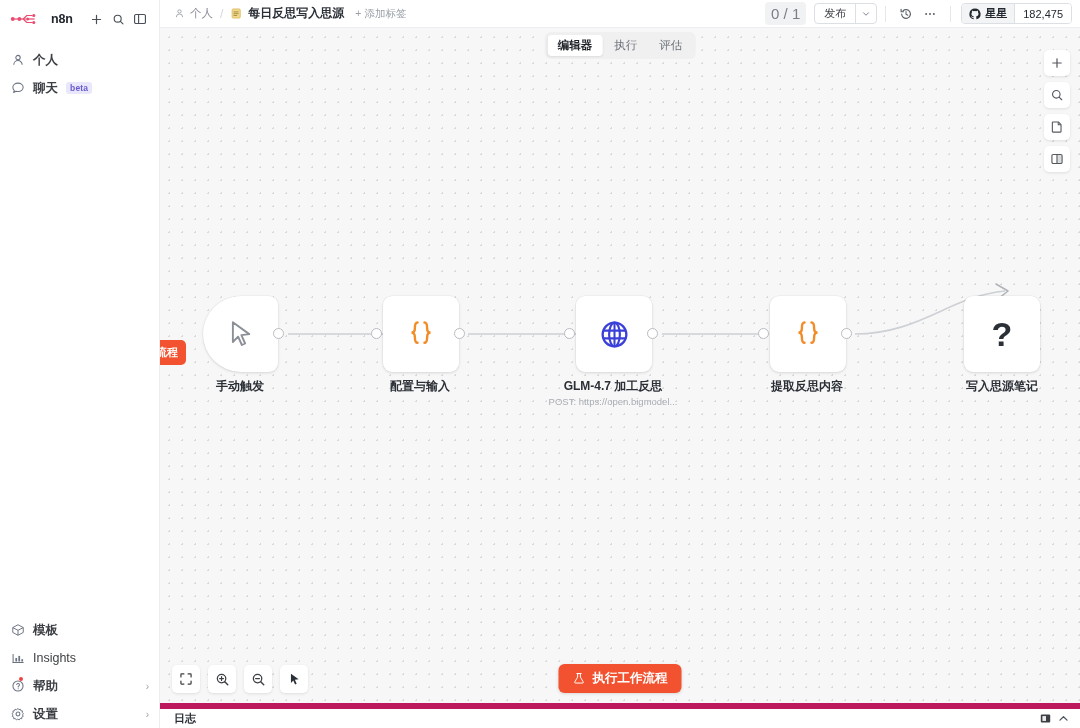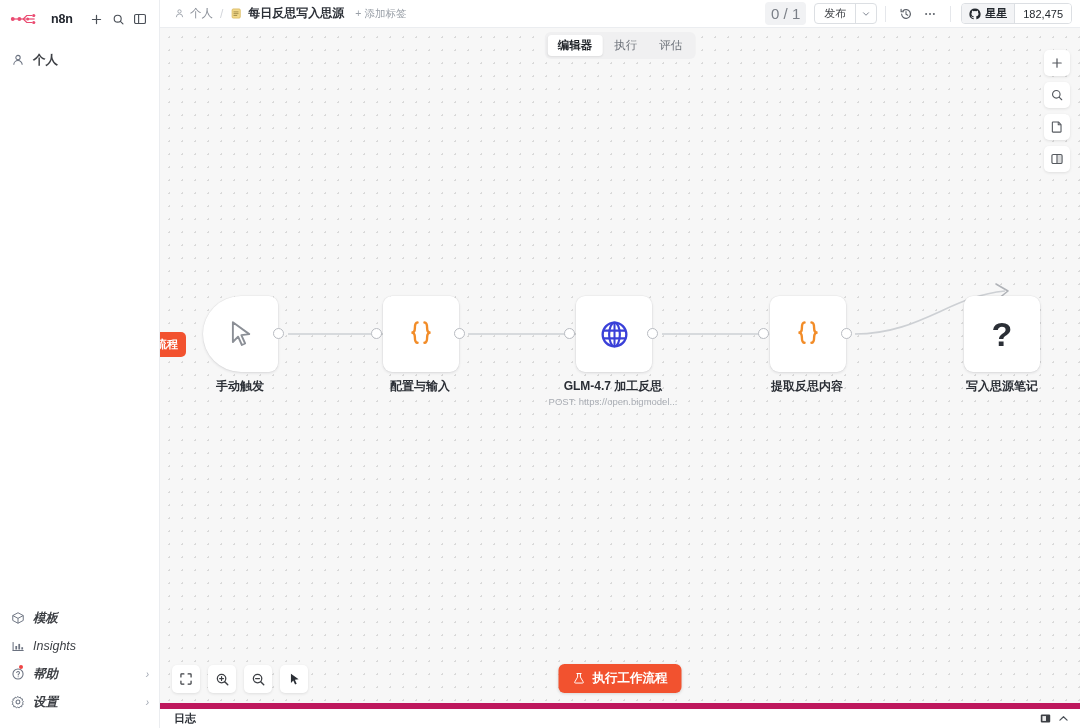--- a/index.html
+++ b/index.html
@@ -43,21 +43,21 @@
     font-size: 12.5px; position: relative;
   }
   .sb-item .ic { width: 15px; height: 15px; display: flex; align-items: center; justify-content: center; color: #6b7280; flex: 0 0 15px; }
   .sb-item .lbl { font-weight: 600; white-space: nowrap; }
   .sb-item .lbl.plain { font-weight: 400; }
   .badge-beta {
     background: #e8e7fb; color: #6a5acd; font-size: 8.5px; font-weight: 700;
     padding: 1px 4px; border-radius: 3px; letter-spacing: 0.2px;
   }
   .sb-spacer { flex: 1; }
-  .sb-bottom { padding-bottom: 12px; font-style: italic; }
+  .sb-bottom { padding-bottom: 0; }
   .sb-item .chev { margin-left: auto; color: #9ca3af; font-size: 10px; }
   .reddot {
     position: absolute; width: 4px; height: 4px; border-radius: 50%;
     background: #ef4444; left: 19px; top: 5px;
   }
 
   
   .main { flex: 1; position: relative; height: 728px; display: flex; flex-direction: column; min-width: 0; }
 
   .topbar {
@@ -232,20 +232,29 @@
       <nav class="sb-nav">
         <div class="sb-item">
           <span class="ic">
             <svg width="14" height="14" viewBox="0 0 16 16">
               <circle cx="8" cy="5.2" r="2.5" stroke="#6b7280" stroke-width="1.2" fill="none"></circle>
               <path d="M3.2 13.4 a4.8 4.8 0 0 1 9.6 0" stroke="#6b7280" stroke-width="1.2" fill="none"></path>
             </svg>
           </span>
           <span class="lbl">个人</span>
         </div>
+        <div class="sb-item">
+          <span class="ic">
+            <svg width="14" height="14" viewBox="0 0 16 16">
+              <path d="M8 2.4 c3.3 0 5.9 2.1 5.9 4.8 s-2.6 4.8 -5.9 4.8 c-0.8 0 -1.5 -0.1 -2.2 -0.3 L3 13.1 l0.8 -2.2 C2.7 10 2.1 8.8 2.1 7.2 C2.1 4.5 4.7 2.4 8 2.4 Z" stroke="#6b7280" stroke-width="1.2" fill="none" stroke-linejoin="round"></path>
+            </svg>
+          </span>
+          <span class="lbl">聊天</span>
+          <span class="badge-beta">beta</span>
+        </div>
       </nav>
     </div>
 
     <div class="sb-spacer"></div>
 
     <div class="sb-bottom">
       <div class="sb-item">
         <span class="ic">
           <svg width="14" height="14" viewBox="0 0 16 16">
             <path d="M8 2 L14 5.2 L8 8.4 L2 5.2 Z" stroke="#6b7280" stroke-width="1.1" fill="none" stroke-linejoin="round"></path>
@@ -405,21 +414,21 @@
           <line x1="128" y1="76" x2="222" y2="76" stroke="#cdd0d4" stroke-width="1.6" marker-end="url(#ah)"></line>
 
           <line x1="308" y1="76" x2="415" y2="76" stroke="#cdd0d4" stroke-width="1.6" marker-end="url(#ah)"></line>
 
           <line x1="502" y1="76" x2="608" y2="76" stroke="#cdd0d4" stroke-width="1.6" marker-end="url(#ah)"></line>
 
           <path d="M695 76 C 760 76, 790 38, 845 33" stroke="#cdd0d4" stroke-width="1.6" fill="none"></path>
           <path d="M836 26 L848 33 L838 41" stroke="#b0b3b8" stroke-width="1.6" fill="none" stroke-linecap="round" stroke-linejoin="round"></path>
         </svg>
 
-        <div class="run-badge" style="left:-12px; top:304px;">流程</div>
+        <div class="run-badge" style="left:-12px; top:312px;">流程</div>
 
         <div class="node trigger" style="left:43px; top:268px; width:75px; height:76px;">
           <span>
             <svg width="30" height="30" viewBox="0 0 24 24">
               <path d="M5.5 2.6 L18.6 12.1 L12.3 12.9 L15.3 19.6 L12.7 20.8 L9.7 14.1 L5.5 18.4 Z" fill="none" stroke="#8b8f96" stroke-width="1.5" stroke-linejoin="round"></path>
             </svg>
           </span>
         </div>
         <div class="dot" style="left:113px; top:300px;"></div>
         <div class="node-label" style="left:80px; top:350px;">手动触发</div>

